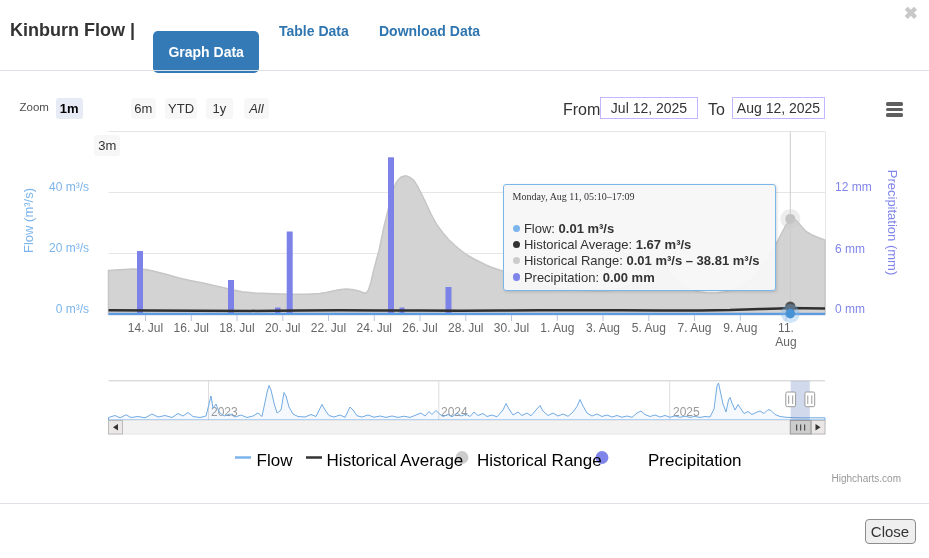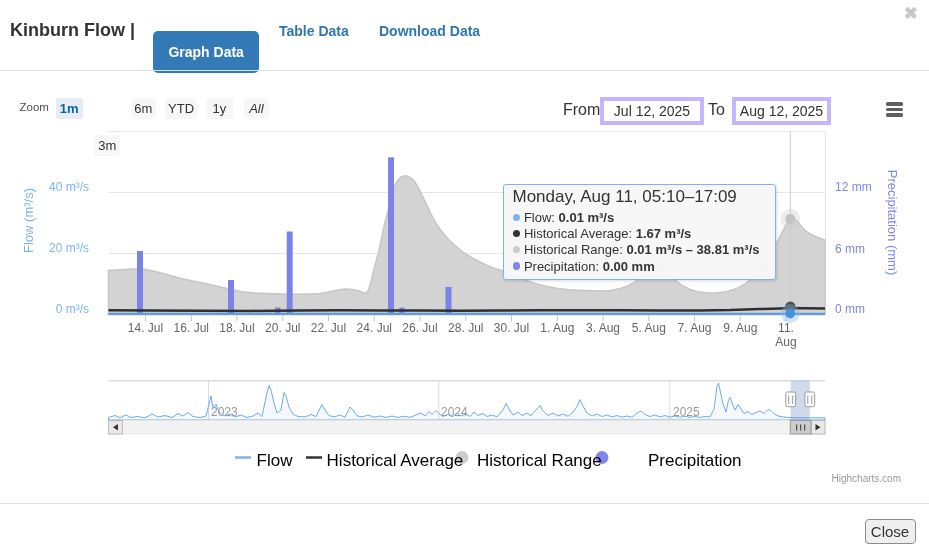--- a/index.html
+++ b/index.html
@@ -5,26 +5,26 @@
   html,body{margin:0;padding:0;}
   body{width:929px;height:558px;background:#fff;font-family:"Liberation Sans",sans-serif;position:relative;overflow:hidden;}
   .abs{position:absolute;}
   .title{left:10px;top:20px;font-size:18px;font-weight:bold;color:#333;}
   .tab-active{left:152.8px;top:6px;width:106.7px;height:42px;background:#337ab7;border-radius:5px;color:#fff;font-weight:bold;font-size:14px;display:flex;align-items:center;justify-content:center;margin-top:25px;}
   .tab-link{top:23px;font-size:14px;font-weight:bold;color:#2f76b0;}
   .xclose{right:11px;top:3px;color:#c8c8c8;font-size:17px;font-weight:bold;}
   .hr1{left:0;top:70px;width:929px;border-top:1px solid #dee2e6;}
   .zoomlbl{left:19.5px;top:101px;font-size:11.5px;color:#4d4d4d;}
   .zbtn{top:97.5px;height:21px;background:#f7f7f7;border-radius:3px;font-size:13px;color:#333;display:flex;align-items:center;justify-content:center;}
-  .zbtn.active{background:#e6ebf5;font-weight:bold;color:#0369a1;}
+  .zbtn.active{background:#e6ebf5;font-weight:bold;color:#000000;}
   .fromto{top:101px;font-size:16px;color:#333;}
-  .dinput{top:96.5px;height:20.5px;border:4px solid #c4b5fd;font-size:14px;color:#333;display:flex;align-items:center;justify-content:center;background:#fff;}
+  .dinput{top:96.5px;height:20.5px;border:1px solid #c4b5fd;font-size:14px;color:#333;display:flex;align-items:center;justify-content:center;background:#fff;}
   .burger div{width:17px;height:3.2px;background:#5f5f5f;margin-bottom:2.3px;border-radius:1.6px;}
   .tooltip{left:502.5px;top:184px;width:253px;background:rgba(247,247,247,.95);border:1px solid #7cb5ec;border-radius:3px;padding:5px 9px 4px 9px;font-size:13px;color:#333;box-shadow:1px 1px 3px rgba(0,0,0,.15);}
-  .tooltip .hd{font-size:17px;line-height:14px;margin-bottom:6px;}
+  .tooltip .hd{font-size:10px;line-height:14px;margin-bottom:17px;font-family:Liberation Serif, serif;}
   .tooltip .ln{line-height:16.2px;white-space:nowrap;}
   .blt{display:inline-block;width:7.4px;height:7.4px;border-radius:50%;margin-right:4px;vertical-align:1px;}
   .legend{top:451px;font-size:17px;font-weight:normal;color:#000000;}
   .hcc{right:28px;top:473px;font-size:10px;color:#999;}
   .hr2{left:0;top:503px;width:929px;border-top:1px solid #dee2e6;}
   .closebtn{left:864.5px;top:519px;width:49px;height:23px;background:#efefef;border:1px solid #8c8c8c;border-radius:4px;font-size:15px;color:#333;display:flex;align-items:center;justify-content:center;}
 </style>
 </head>
 <body>
   <div class="abs title">Kinburn Flow |</div>

